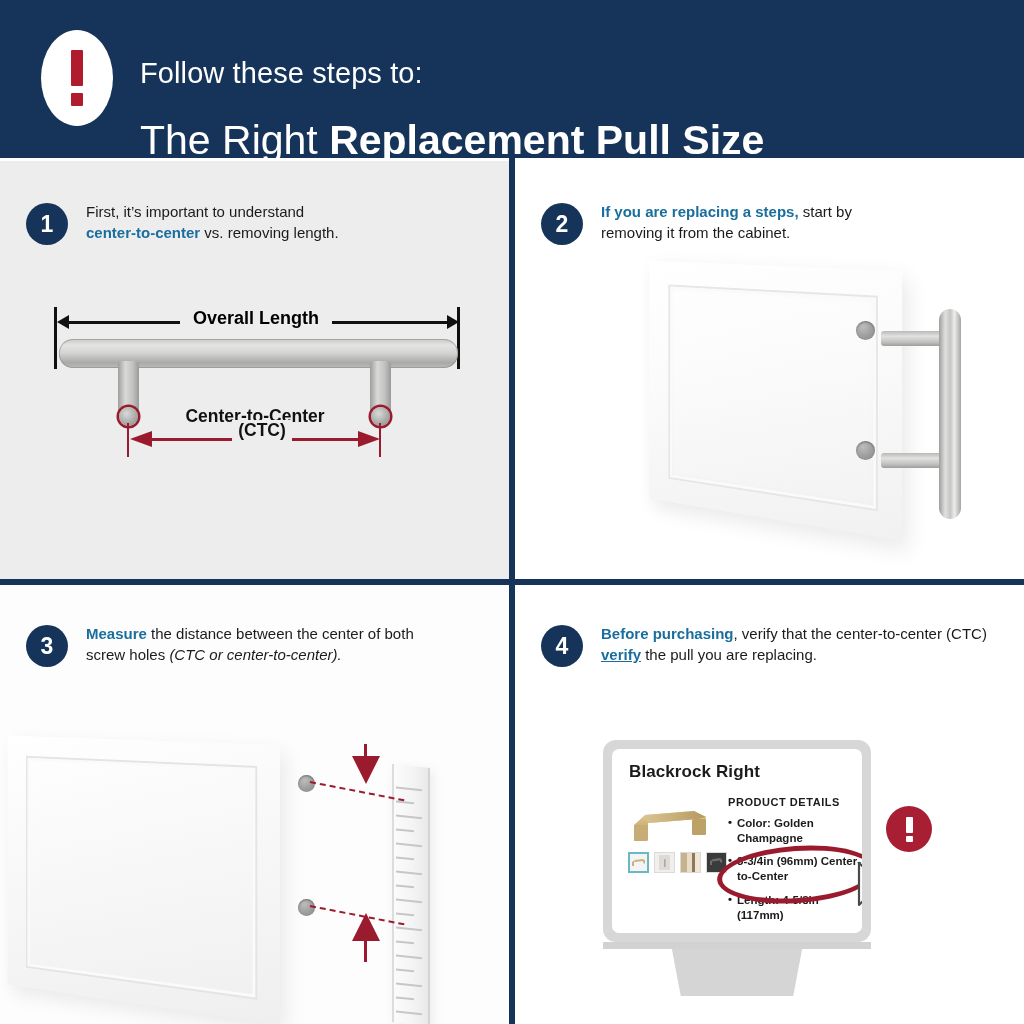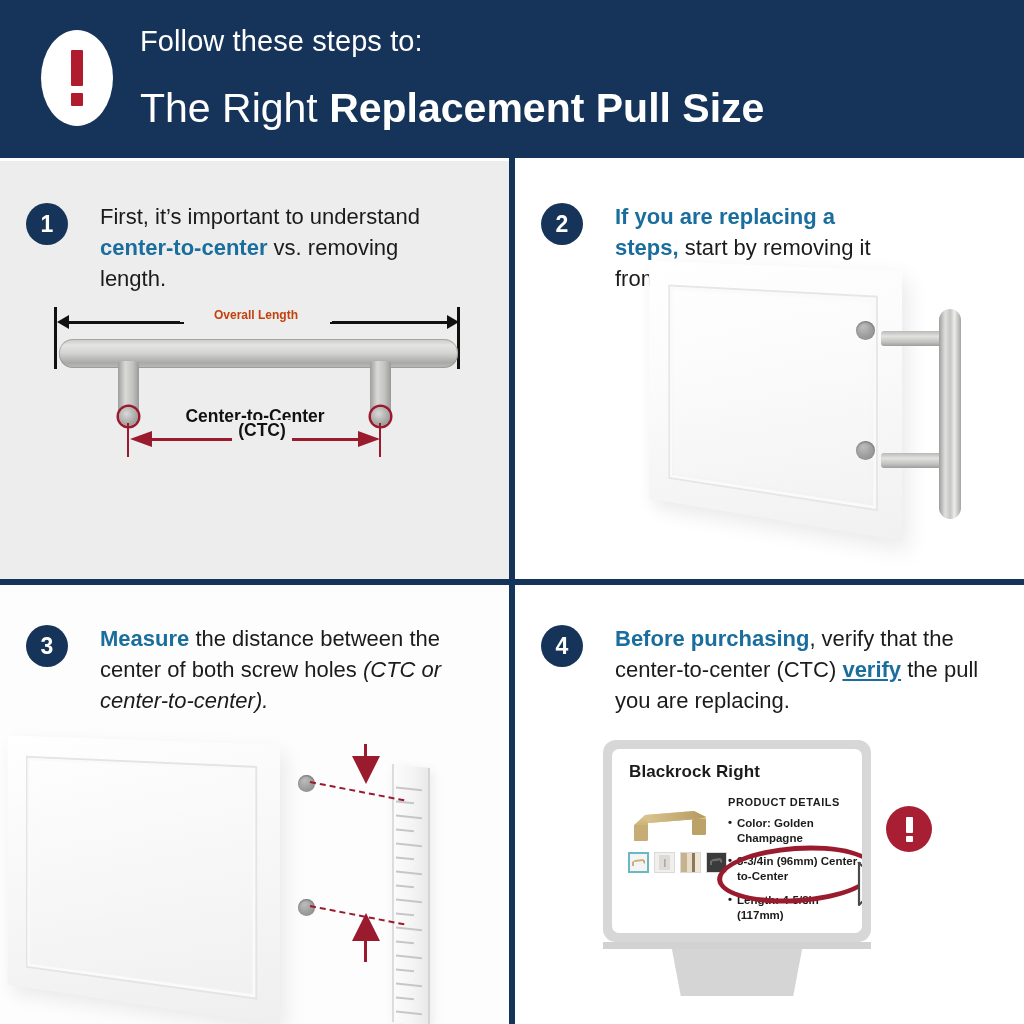--- a/index.html
+++ b/index.html
@@ -38,21 +38,21 @@
     border-radius: 1px;
   }
   #alert-badge .bang .dot {
     position: absolute; left: 1px; top: 43px;
     width: 12px; height: 13px; background: #b01c2e;
     border-radius: 1px;
   }
   #header-text { position: absolute; left: 140px; top: 26px; }
   #header-kicker {
     color: #ffffff; font-size: 29px; font-weight: 400;
-    letter-spacing: .1px; line-height: 1.1;
+    letter-spacing: .1px; line-height: 1.1; margin-top: 32px;
   }
   #header-title {
     margin-top: 28px;
     color: #ffffff; font-size: 41px; font-weight: 400;
     line-height: 1.12; white-space: nowrap;
   }
   #header-title .strong { font-weight: 700; }
 
   
   .panel { position: absolute; overflow: hidden; }
@@ -68,22 +68,22 @@
   
   .step-head { position: absolute; display: flex; }
   .step-num {
     width: 42px; height: 42px; min-width: 42px;
     border-radius: 50%; background: #163459;
     color: #ffffff; font-size: 23px; font-weight: 700;
     display: flex; align-items: center; justify-content: center;
     margin-top: 2px;
   }
   .step-copy {
-    margin-left: 32px;
-    font-size: 22px; line-height: 1.42;
+    margin-left: 18px;
+    font-size: 15px; line-height: 1.42;
     color: #1b1b1b;
   }
   .b-blue { color: #1a6e9e; font-weight: 700; }
   .ital { font-style: italic; }
   .u-blue { color: #1a6e9e; font-weight: 700; text-decoration: underline; }
 
   
   #p1-art { position: absolute; left: 0; top: 140px; width: 509px; height: 190px; }
   #ol-cap-l { left: 54px;  top: 146px; width: 3px; height: 62px; background:#111; position:absolute; }
   #ol-cap-r { left: 457px; top: 146px; width: 3px; height: 62px; background:#111; position:absolute; }
@@ -94,21 +94,21 @@
     border-top: 7px solid transparent; border-bottom: 7px solid transparent;
     border-right: 12px solid #111;
   }
   #ol-arrow-r {
     position:absolute; left: 447px; top: 154px; width: 0; height: 0;
     border-top: 7px solid transparent; border-bottom: 7px solid transparent;
     border-left: 12px solid #111;
   }
   #ol-label {
     position:absolute; left: 180px; top: 147px; width: 152px;
-    text-align:center; font-size: 12px; font-weight: 700; color: #c2410c;
+    text-align:center; font-size: 18px; font-weight: 700; color: #000000;
     background: #ededed;
   }
 
   
   #bar {
     position:absolute; left: 59px; top: 178px; width: 399px; height: 29px;
     border-radius: 14px;
     background: linear-gradient(180deg,#c9c9c7 0%,#e4e4e2 22%,#d4d4d2 48%,#a9a9a7 82%,#bcbcba 100%);
     box-shadow: inset 0 0 0 1px rgba(120,120,118,.45);
   }

